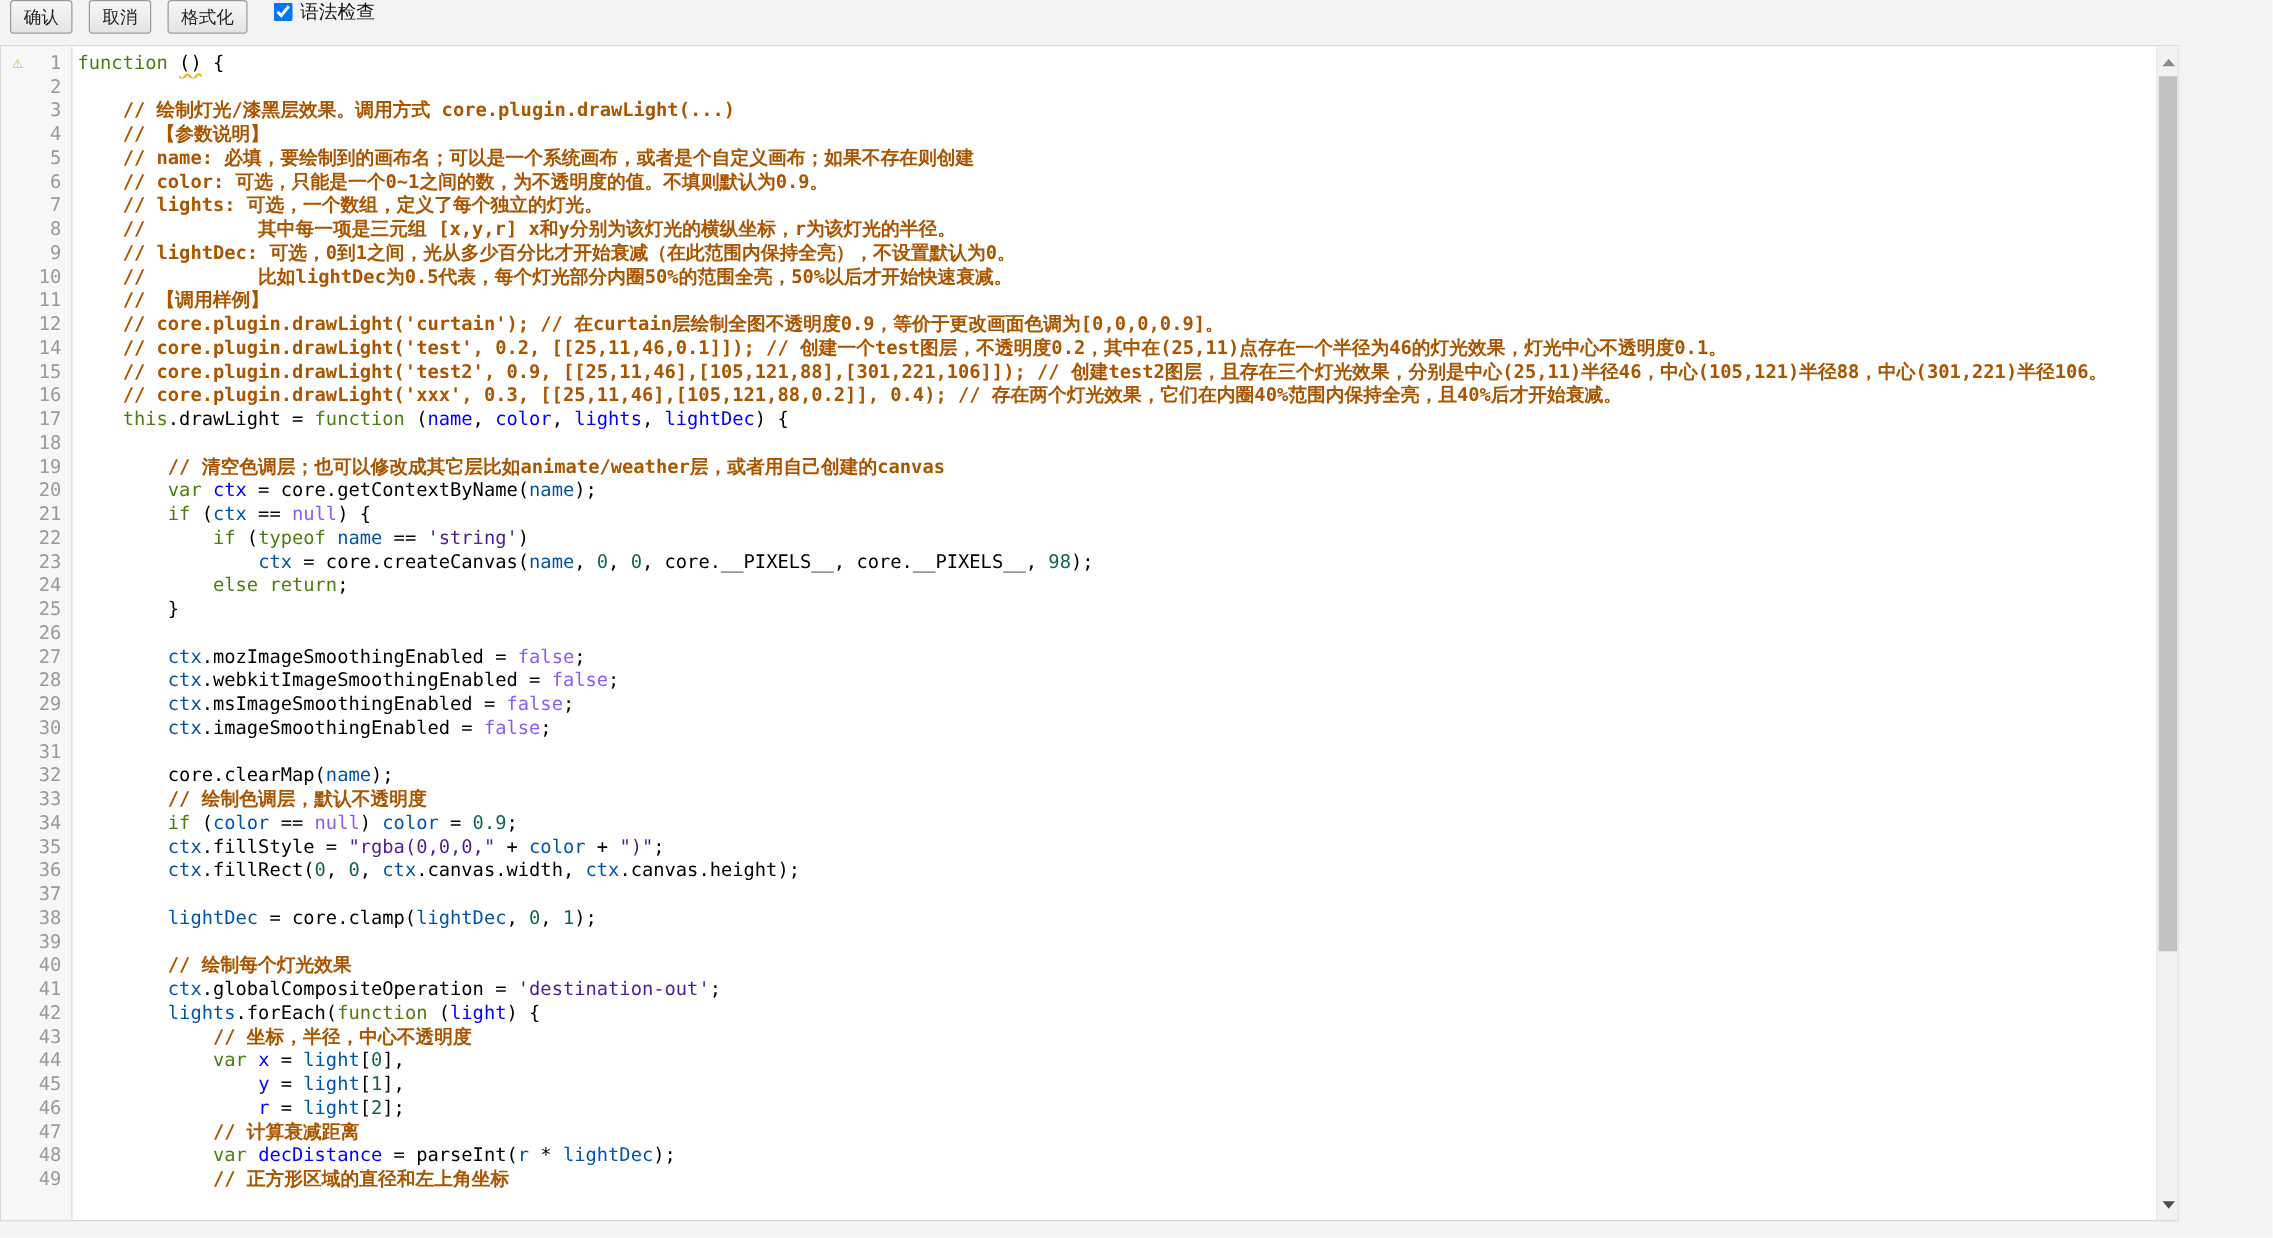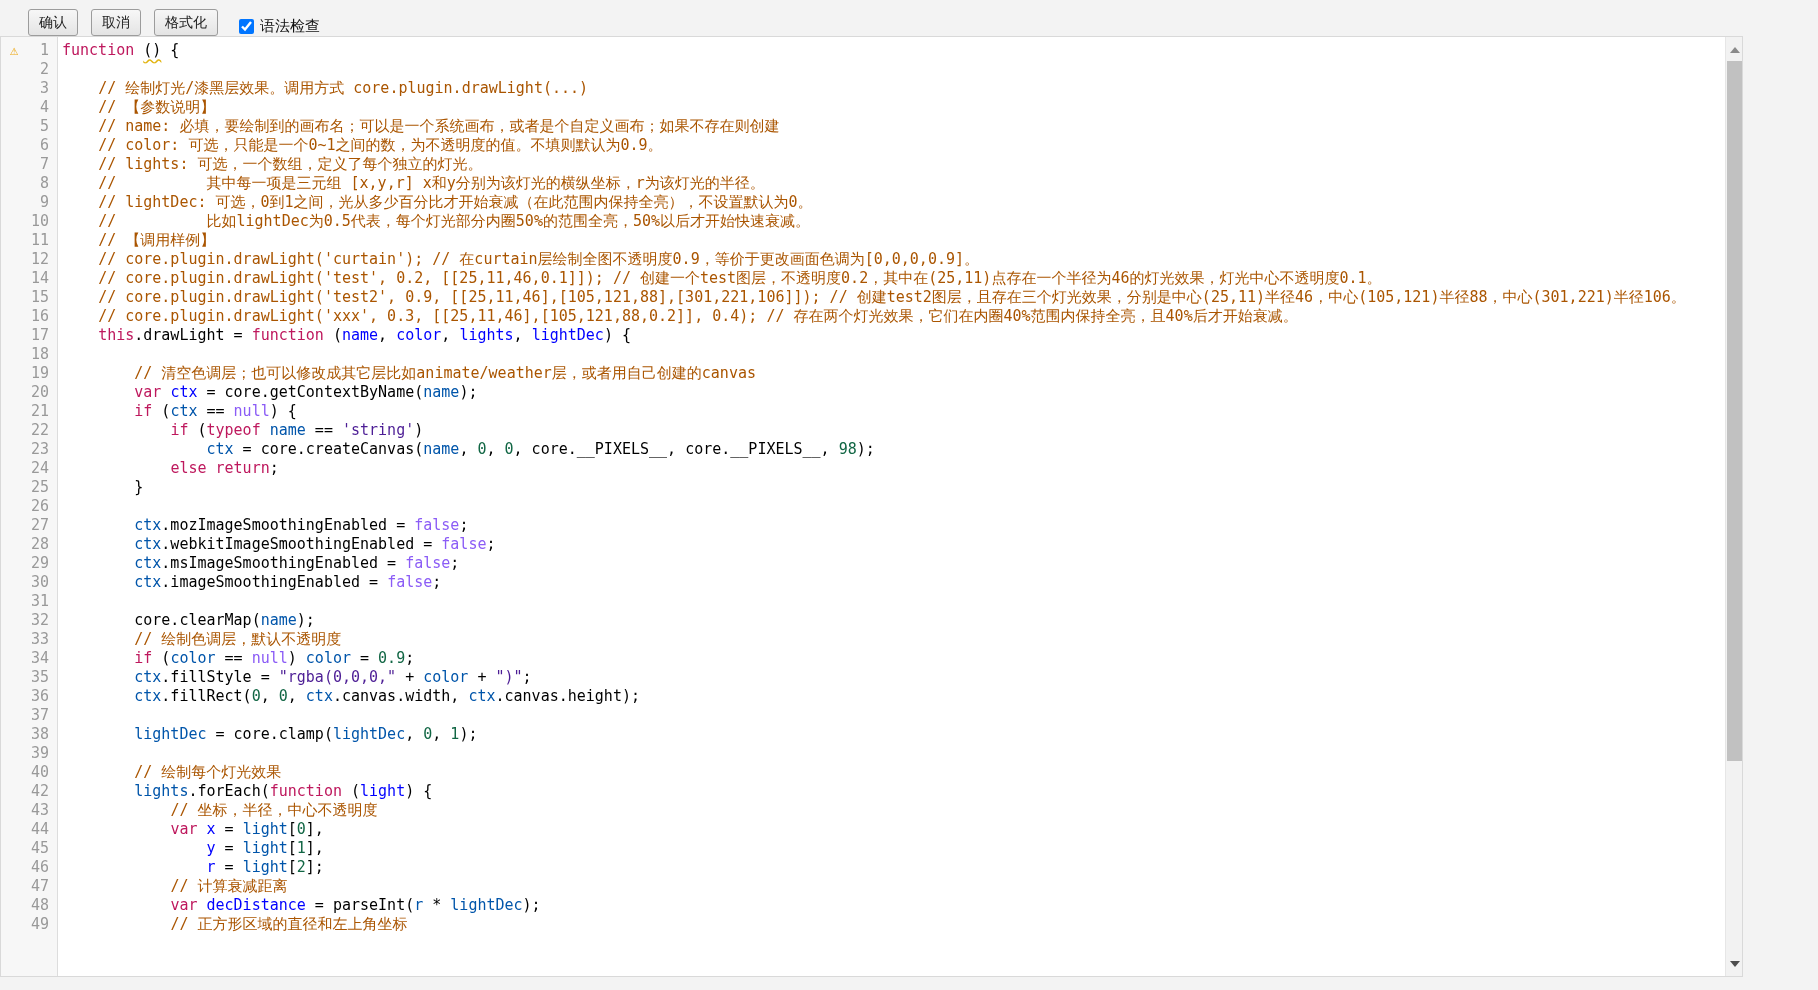--- a/index.html
+++ b/index.html
@@ -4,21 +4,21 @@
 <style>
   * { box-sizing: border-box; }
   html, body { margin: 0; padding: 0; }
   body {
     width: 1818px; height: 990px; overflow: hidden;
     background: #f3f3f3;
     font-family: "Liberation Sans", sans-serif;
   }
   
   .toolbar {
-    height: 36px; display: flex; align-items: flex-end; padding: 0 8px; margin-left: 20px;
+    height: 36px; display: flex; align-items: flex-start; padding: 0 8px;
   }
   .toolbar button {
     margin-right: 13px; height: 27px; padding: 3px 10px;
     font-size: 14px; color: #222;
     font-family: "Liberation Sans", sans-serif;
     background: linear-gradient(#f7f7f7, #e4e4e4);
     border: 1px solid #9c9c9c; border-radius: 3px;
     cursor: pointer;
   }
   .syntax-wrap { display: flex; align-items: center; margin-left: 8px; }
@@ -47,22 +47,22 @@
   .gnum {
     flex: none; width: 25px; text-align: right; padding-right: 3px;
     color: #999; font-size: 15px;
   }
   .ltext {
     flex: 1; margin-left: 6px; padding-left: 4px; padding-right: 8px;
     white-space: pre-wrap; word-break: break-all;
     color: #000; min-height: 19px;
   }
   .s-pl   { color: #000000; }
-  .s-kw   { color: #be185d; }
-  .s-cmt  { color: #aa5500; }
+  .s-kw   { color: #4d7c0f; }
+  .s-cmt  { color: #aa5500; font-weight: bold; }
   .s-str  { color: #4c1d95; }
   .s-num  { color: #116644; }
   .s-atom { color: #8b5cf6; }
   .s-vr   { color: #0055aa; }
   .s-def  { color: #0000ff; }
   .s-lint { text-decoration: underline wavy #e2b411; text-underline-offset: 3px; }
   
   .vscroll {
     position: absolute; top: 0; right: 0; bottom: 0; width: 17px;
     background: #f2f2f2; border-left: 1px solid #e6e6e6; z-index: 2;
@@ -294,20 +294,25 @@
           <span class="gnum">39</span>
           <span class="ltext"></span>
         </div>
         <div class="line">
           <span class="gmark"></span>
           <span class="gnum">40</span>
           <span class="ltext"><span class="s-cmt">        // 绘制每个灯光效果</span></span>
         </div>
         <div class="line">
           <span class="gmark"></span>
+          <span class="gnum">41</span>
+          <span class="ltext"><span class="s-pl">        </span><span class="s-vr">ctx</span><span class="s-pl">.globalCompositeOperation = </span><span class="s-str">'destination-out'</span><span class="s-pl">;</span></span>
+        </div>
+        <div class="line">
+          <span class="gmark"></span>
           <span class="gnum">42</span>
           <span class="ltext"><span class="s-pl">        </span><span class="s-vr">lights</span><span class="s-pl">.forEach(</span><span class="s-kw">function</span><span class="s-pl"> (</span><span class="s-def">light</span><span class="s-pl">) {</span></span>
         </div>
         <div class="line">
           <span class="gmark"></span>
           <span class="gnum">43</span>
           <span class="ltext"><span class="s-cmt">            // 坐标，半径，中心不透明度</span></span>
         </div>
         <div class="line">
           <span class="gmark"></span>

